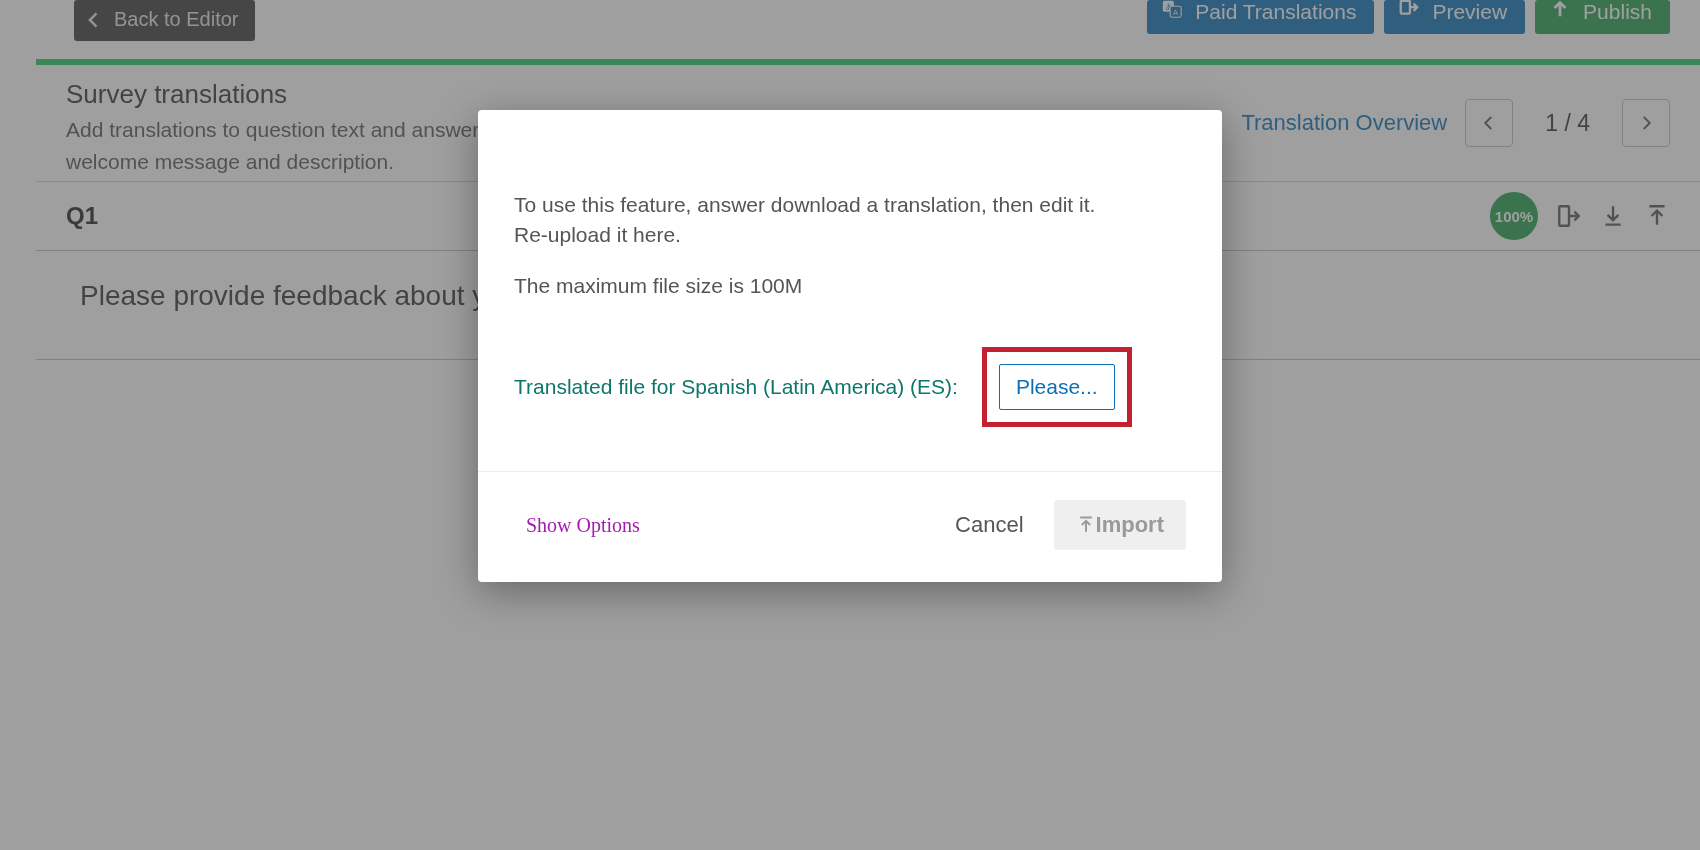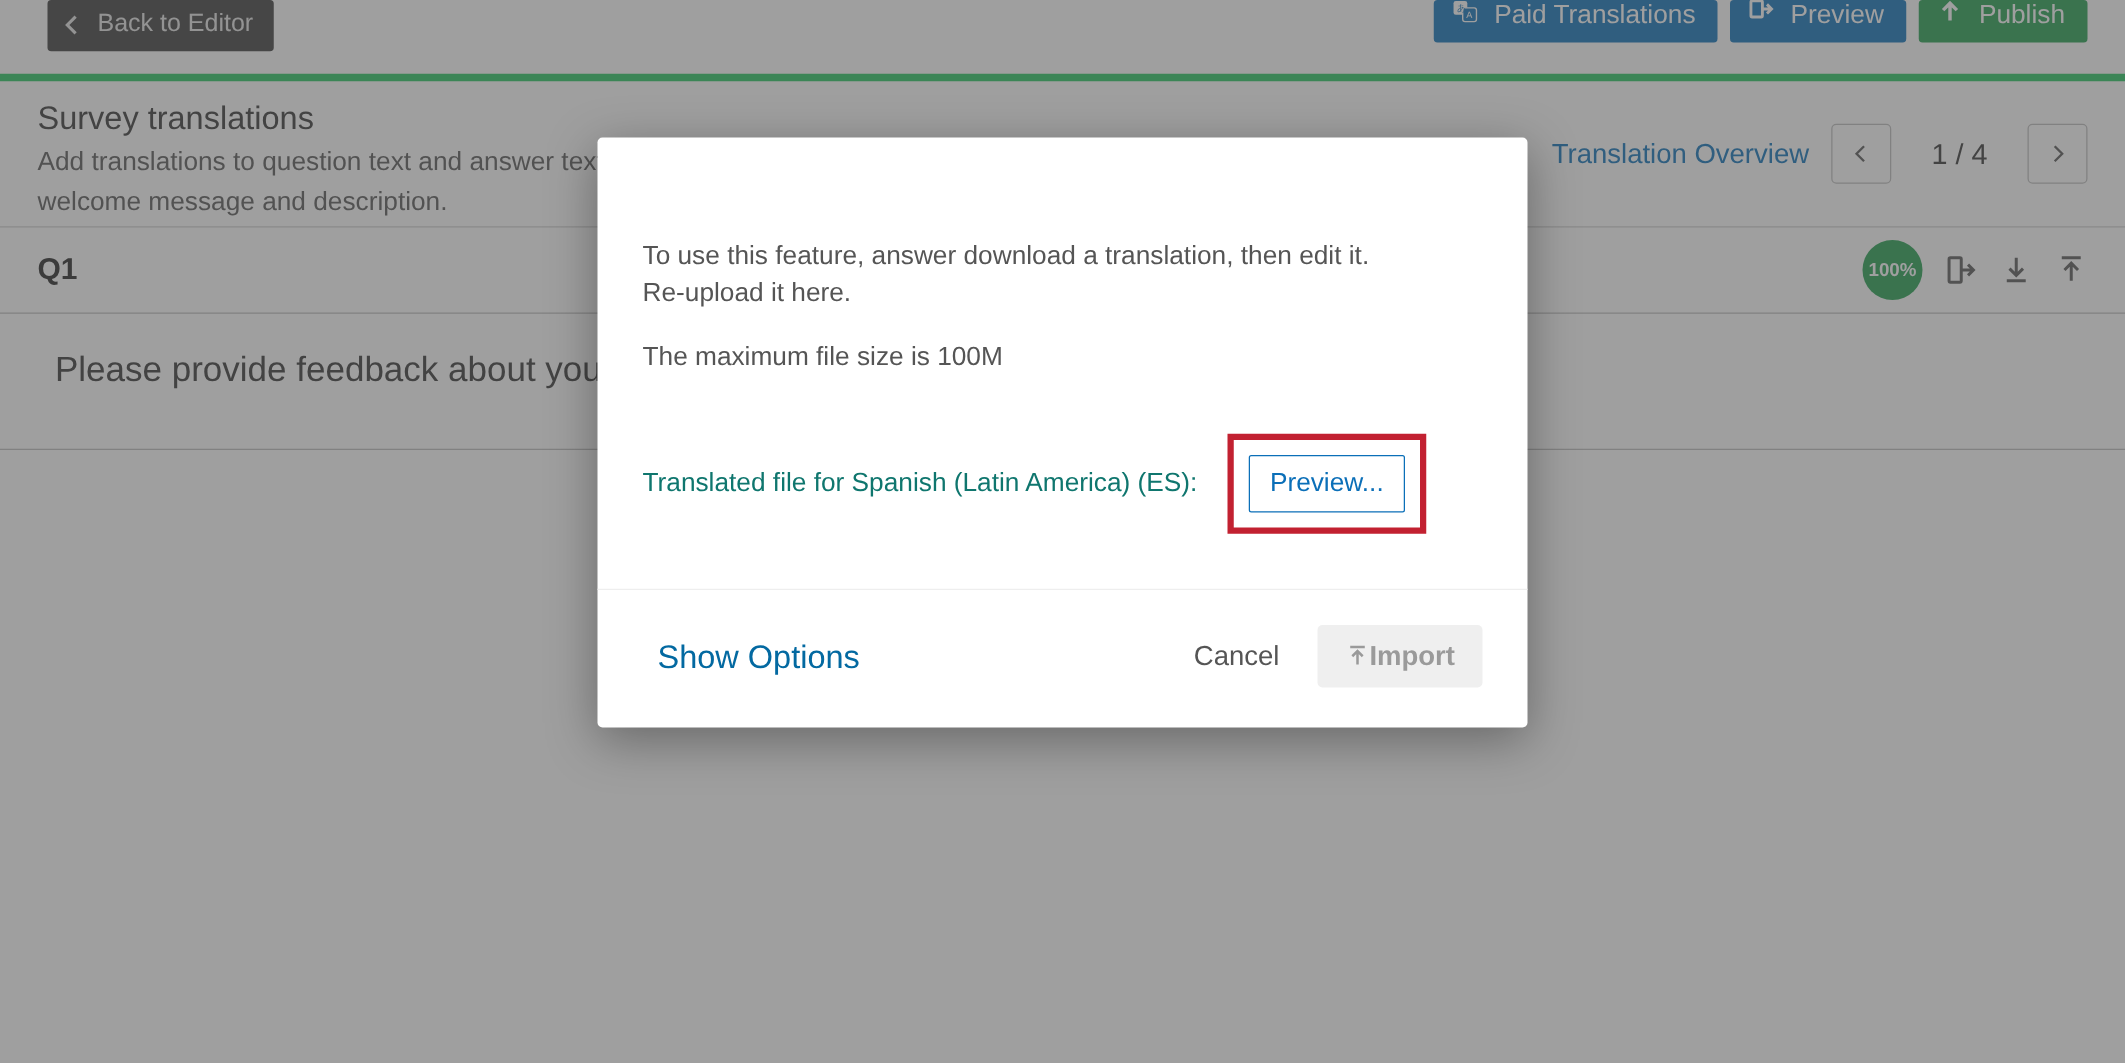--- a/index.html
+++ b/index.html
@@ -8,20 +8,21 @@
     background: #f5f5f5;
     width: 1700px;
     height: 850px;
     overflow: hidden;
     position: relative;
   }
   .page {
     width: 100%;
     height: 100%;
     background: #fff;
+    padding-left: 36px;
   }
   .topbar {
     display: flex;
     align-items: flex-start;
     padding: 0 30px 18px 30px;
     gap: 10px;
   }
   .back-btn {
     background: #3a3a3a;
     color: #e4e4e4;
@@ -124,21 +125,21 @@
     border: 5px solid #c22131; padding: 12px; display: inline-block;
   }
   .browse-btn {
     border: 1.5px solid #0b6fb8; color: #0b6fb8; background: #fff;
     padding: 10px 16px; font-size: 21px; border-radius: 2px; cursor: pointer;
   }
   .modal-footer {
     border-top: 1px solid #eee; padding: 28px 36px 32px 48px;
     display: flex; align-items: center; gap: 30px;
   }
-  .show-opts { color: #0369a1; font-size: 26px; cursor: pointer; font-weight: 500;}
+  .show-opts { color: #a21caf; font-size: 20px; cursor: pointer; font-weight: 500; font-family: Liberation Serif, serif;}
   .footer-spacer { flex: 1; }
   .cancel-btn { background: none; border: none; color: #555; font-size: 22px; cursor: pointer; }
   .import-btn {
     background: #efefef; color: #9a9a9a; border: none; padding: 12px 22px;
     font-size: 22px; border-radius: 4px; display: flex; align-items: center; 
     cursor: not-allowed;
     font-weight: bold;
   }
   .import-btn svg { width: 20px; height: 20px; }
 </style>
@@ -224,21 +225,21 @@
 <div class="overlay">
   <div class="modal">
     <div class="modal-body">
       <p>To use this feature, answer download a translation, then edit it.</p>
       <p>Re-upload it here.</p>
       <div class="mb-gap"></div>
       <p>The maximum file size is 100M</p>
       <div class="file-row">
         <span class="file-label">Translated file for Spanish (Latin America) (ES):</span>
         <span class="browse-wrap">
-          <button class="browse-btn">Preview...</button>
+          <button class="browse-btn">Please...</button>
         </span>
       </div>
     </div>
     <div class="modal-footer">
       <a class="show-opts">Show Options</a>
       <div class="footer-spacer"></div>
       <button class="cancel-btn">Cancel</button>
       <button class="import-btn">
         <svg viewBox="0 0 24 24" fill="none" stroke="#9a9a9a" stroke-width="2.4">
             <path d="M12 20 V7 M7 12 L12 7 L17 12 M5 3 H19"></path>

